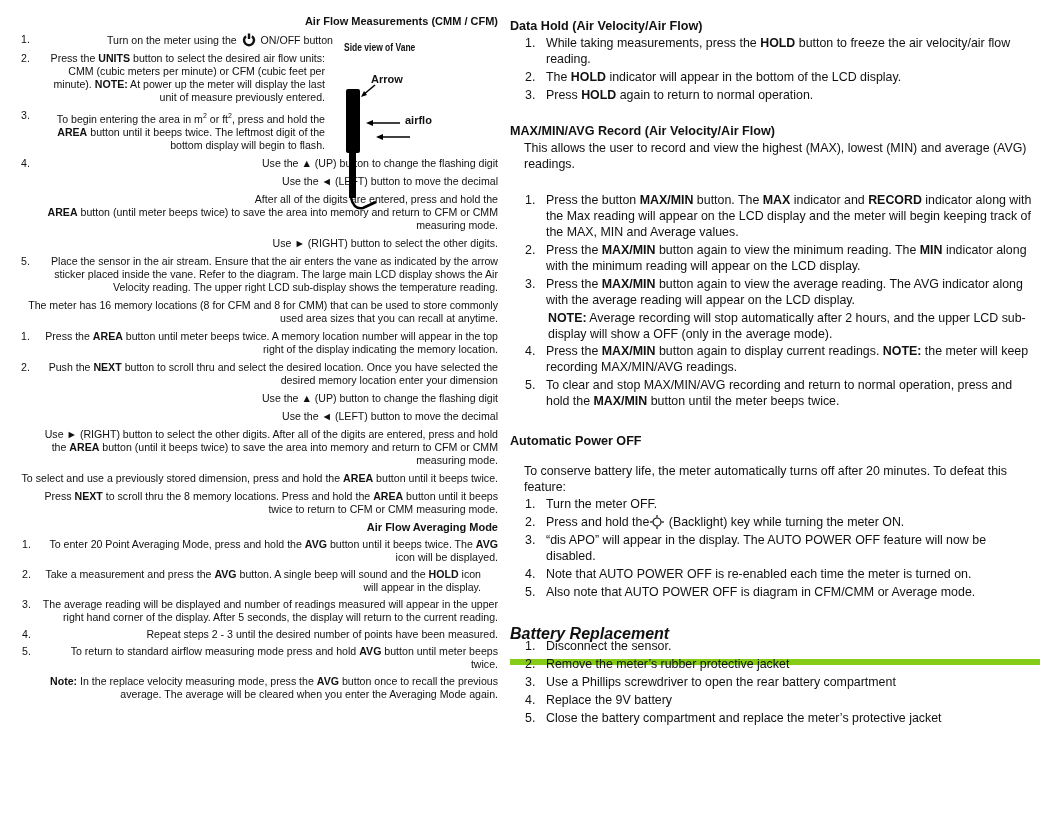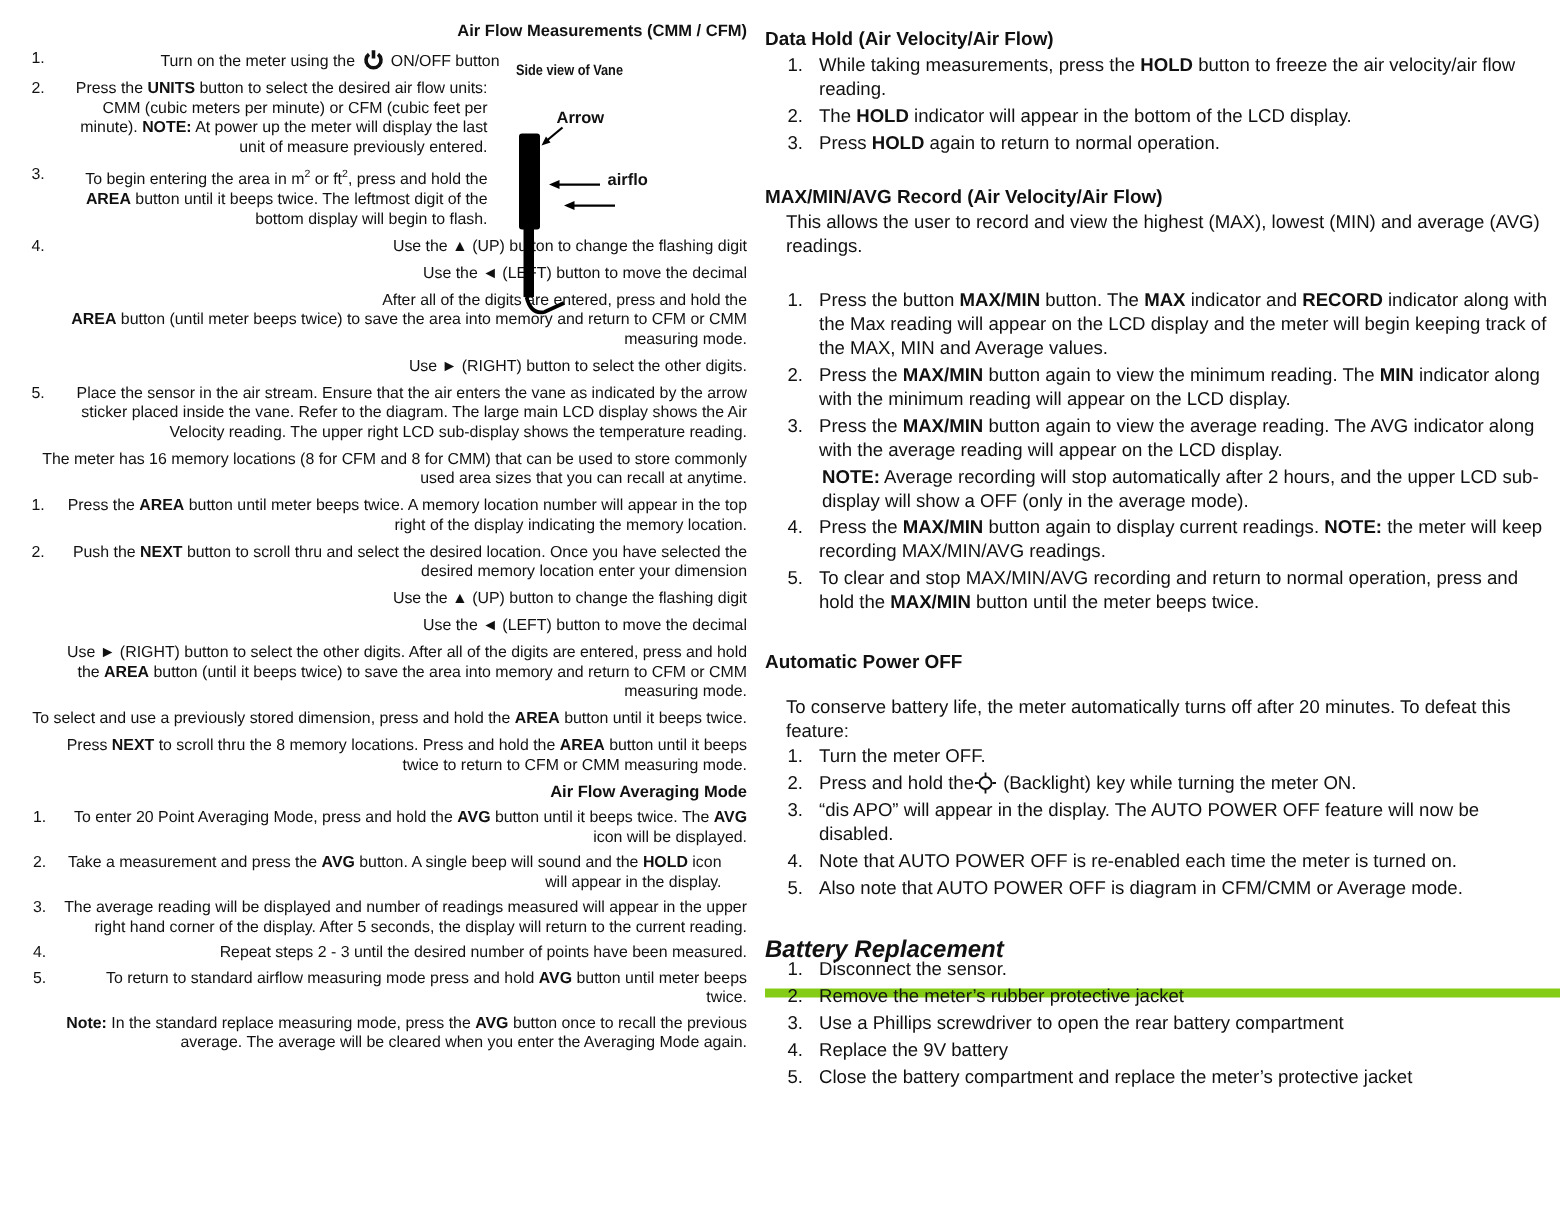--- a/index.html
+++ b/index.html
@@ -157,21 +157,21 @@
     <span>Repeat steps 2 - 3 until the desired number of points have been measured.</span>
   </div>
   <div class="li2">
     <span class="num">5.</span>
     <span>To return to standard airflow measuring mode press and hold</span>
     <b>AVG</b>
     <span>button until meter beeps twice.</span>
   </div>
   <div style="padding-left:54px; text-indent:-41px; margin-left:0;">
     <b>Note:</b>
-    <span>In the standard replace measuring mode, press the</span>
+    <span>In the replace velocity measuring mode, press the</span>
     <b>AVG</b>
     <span>button once to recall the previous average. The average will be cleared when you enter the Averaging Mode again.</span>
   </div>
 </div>
 
 <div class="diagram">
   <div class="cap">Side view of Vane</div>
   <div class="lbl" style="left:41px; top:35px;">Arrow</div>
   <div class="lbl" style="left:75px; top:76px;">airflo</div>
   <svg width="160" height="180" viewBox="0 0 160 180" style="position:absolute; left:0; top:0;">

